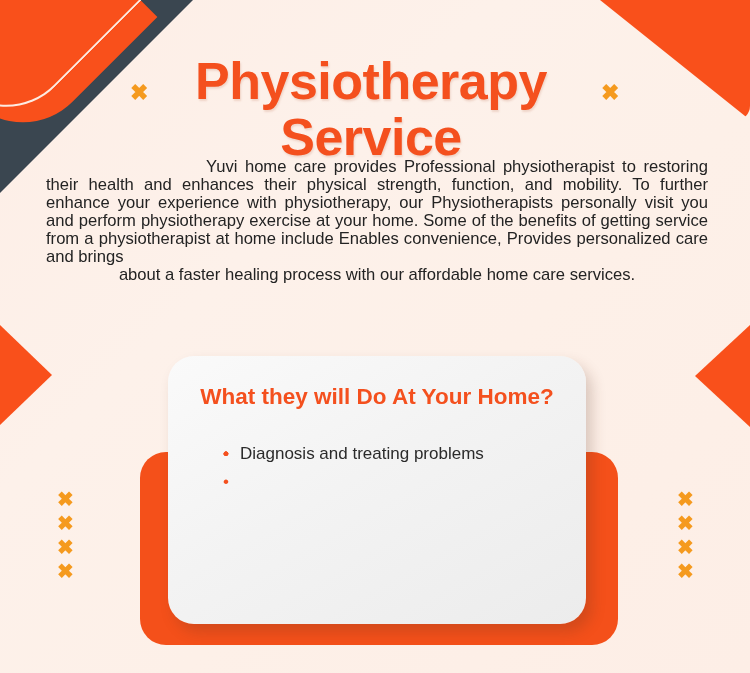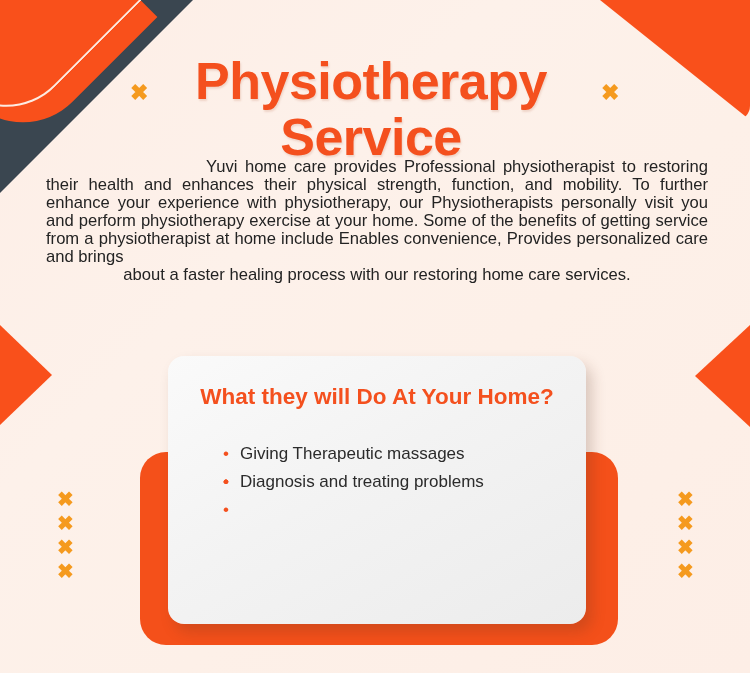--- a/index.html
+++ b/index.html
@@ -135,21 +135,21 @@
   }
 
   
   .card {
     position: absolute;
     left: 168px;
     top: 356px;
     width: 418px;
     height: 268px;
     background: linear-gradient(150deg, #fafafa 0%, #f3f3f3 45%, #ececec 100%);
-    border-radius: 16px;
+    border-radius: 26px;
     box-shadow: 6px 8px 14px rgba(90,50,30,0.22);
   }
   .card-title {
     margin: 28px 0 0 0;
     text-align: center;
     color: #f4501e;
     font-size: 22.5px;
     font-weight: 700;
     font-family: "Liberation Sans", sans-serif;
   }
@@ -202,29 +202,29 @@
   <span class="xmark" style="left:677px; top:537px;">✖</span>
   <span class="xmark" style="left:677px; top:561px;">✖</span>
 
   <h1 class="title">
     <span>Physiotherapy</span>
     <span class="l2">Service</span>
   </h1>
 
   <div class="body-copy">
     <span>Yuvi home care provides Professional physiotherapist to restoring their health and enhances their physical strength, function, and mobility. To further enhance your experience with physiotherapy, our Physiotherapists personally visit you and perform physiotherapy exercise at your home. Some of the benefits of getting service from a physiotherapist at home include Enables convenience, Provides personalized care and brings</span>
-    <span class="last">about a faster healing process with our restoring home care services.</span>
+    <span class="last">about a faster healing process with our affordable home care services.</span>
   </div>
 
   <div class="plate"></div>
 
   <div class="card">
     <div class="card-title">What they will Do At Your Home?</div>
     <ul class="card-list">
-      <li><span class="bullet">•</span><span>Giving Therapeutic massages</span></li>
+      <li><span class="bullet">•</span></li>
       <li><span class="bullet">•</span></li>
       <li><span class="bullet">•</span></li>
       <li><span class="bullet">•</span><span>Diagnosis and treating problems</span></li>
       <li><span class="bullet">•</span></li>
     </ul>
   </div>
 
 </div>
 
 </body></html>

